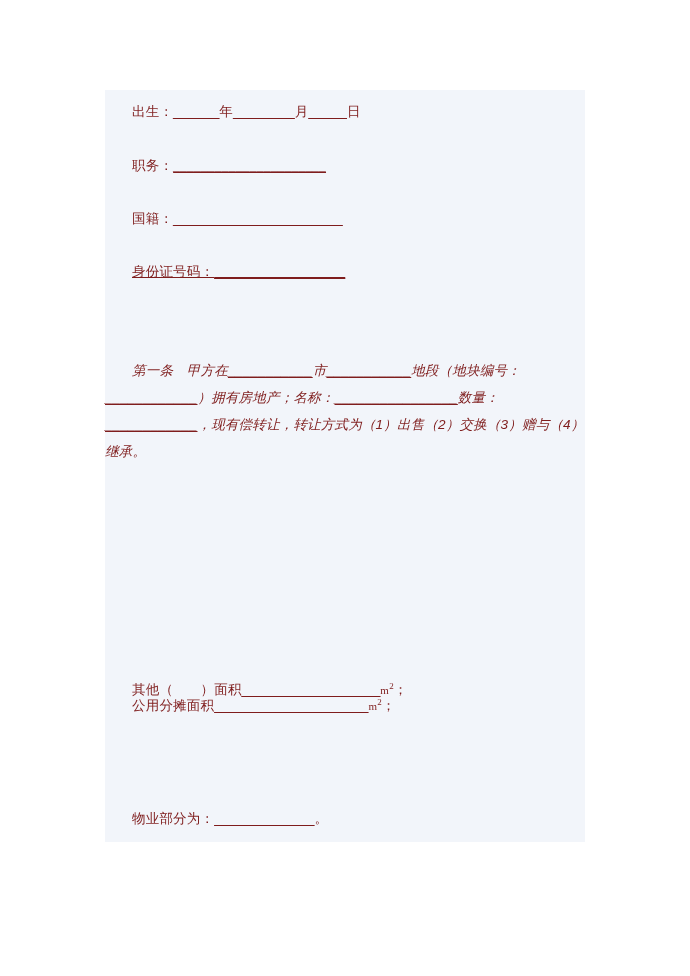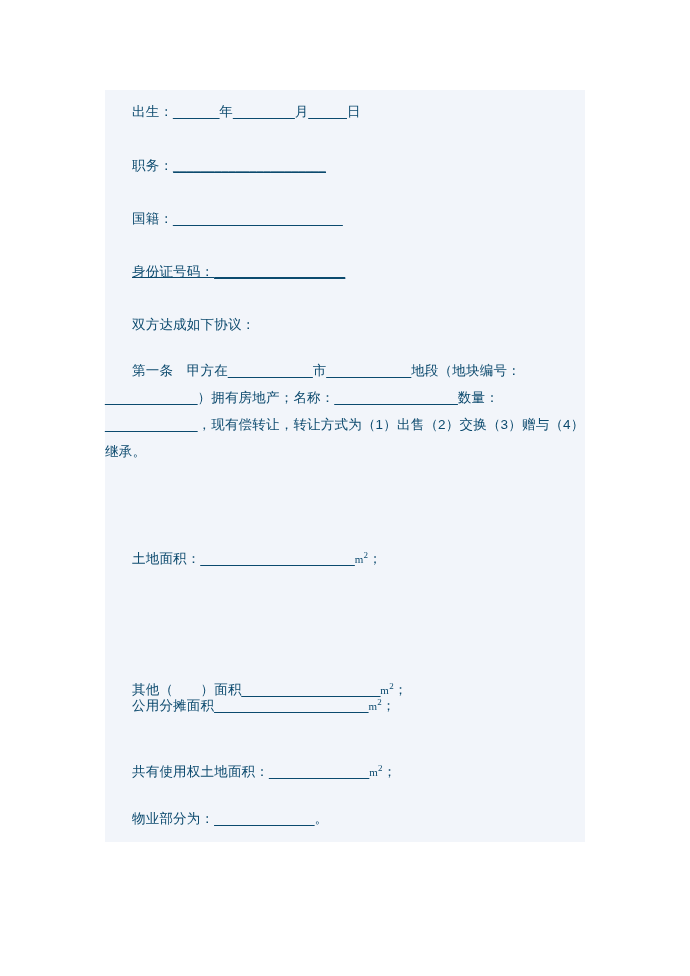--- a/index.html
+++ b/index.html
@@ -32,21 +32,21 @@
     box-sizing: border-box;
     padding: 0;
   }
   .para {
     position: absolute;
     left: 0;
     width: 480px;
     box-sizing: border-box;
     font-size: 13.5px;
     line-height: 27px;
-    color: #0c4a6e;
+    color: #7f1d1d;
     letter-spacing: 0.2px;
     white-space: pre-wrap;
     word-break: break-all;
   }
   .para .indent {
     display: inline-block;
     width: 27px;
   }
   .u {
     text-decoration: underline;
@@ -67,21 +67,18 @@
 </head>
 <body>
 
 <div class="page">
   <div class="content-block" id="content-block">
 
   <div class="para" style="top: 8px;"><span class="indent"></span><span>出生：</span><span class="u">______</span><span>年</span><span class="u">________</span><span>月</span><span class="u">_____</span><span>日</span></div>
       <div class="para" style="top: 62px; font-family: Liberation Serif, serif;"><span class="indent"></span><span>职务：</span><span class="u">______________________</span></div>
       <div class="para" style="top: 115px;"><span class="indent"></span><span>国籍：</span><span class="u">______________________</span></div>
       <div class="para" style="top: 168px; text-decoration: underline;"><span class="indent"></span><span>身份证号码：</span><span class="u">_________________</span></div>
-      <div class="para" style="top: 221px;"><span class="indent"></span><span>双方达成如下协议：</span></div>
-      <div class="para" style="top: 267px;"><span class="indent"></span><span>第一条　甲方在</span><span class="u">___________</span><span>市</span><span class="u">___________</span><span>地段（地块编号：</span><span class="u">____________</span><span>）拥有房地产；名称：</span><span class="u">________________</span><span>数量：</span><span class="u">____________</span><span>，现有偿转让，转让方式为（1）出售（2）交换（3）赠与（4）继承。</span></div>
-      <div class="para" style="top: 455px;"><span class="indent"></span><span>土地面积：</span><span class="u">____________________</span><span class="unit"><span>m</span><span class="sup">2</span></span><span>；</span></div>
+      <div class="para" style="top: 267px; font-style: italic;"><span class="indent"></span><span>第一条　甲方在</span><span class="u">___________</span><span>市</span><span class="u">___________</span><span>地段（地块编号：</span><span class="u">____________</span><span>）拥有房地产；名称：</span><span class="u">________________</span><span>数量：</span><span class="u">____________</span><span>，现有偿转让，转让方式为（1）出售（2）交换（3）赠与（4）继承。</span></div>
       <div class="para" style="top: 561px; margin-top: 41px;"><span class="indent"></span><span>公用分摊面积</span><span class="u">____________________</span><span class="unit"><span>m</span><span class="sup">2</span></span><span>；</span></div>
       <div class="para" style="top: 586px;"><span class="indent"></span><span>其他（　　）面积</span><span class="u">__________________</span><span class="unit"><span>m</span><span class="sup">2</span></span><span>；</span></div>
-      <div class="para" style="top: 668px;"><span class="indent"></span><span>共有使用权土地面积：</span><span class="u">_____________</span><span class="unit"><span>m</span><span class="sup">2</span></span><span>；</span></div>
       <div class="para" style="top: 715px;"><span class="indent"></span><span>物业部分为：</span><span class="u">_____________</span><span>。</span></div>
     </div>
 </div>
 
 </body></html>

